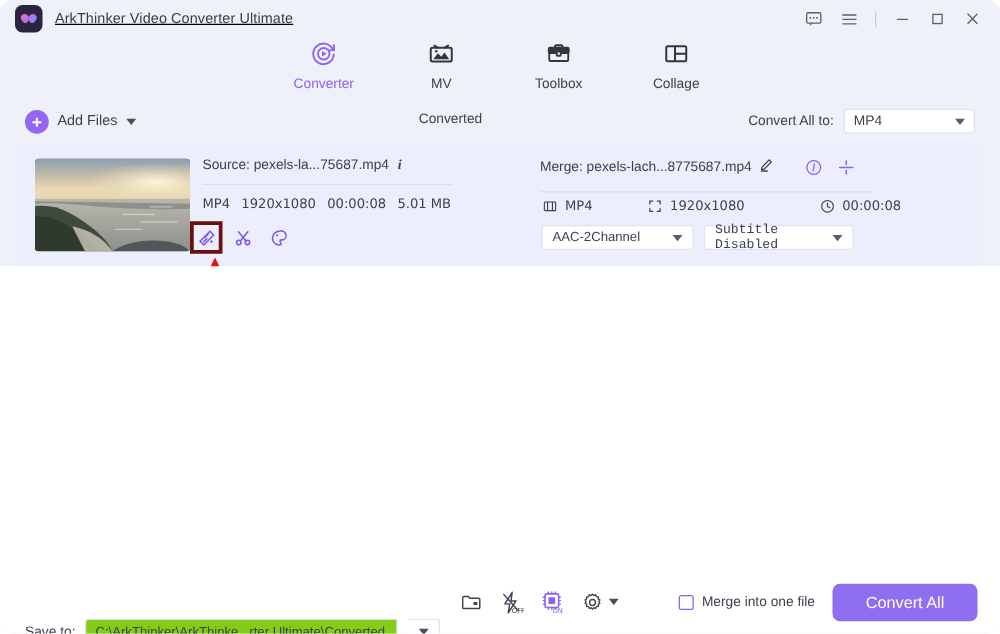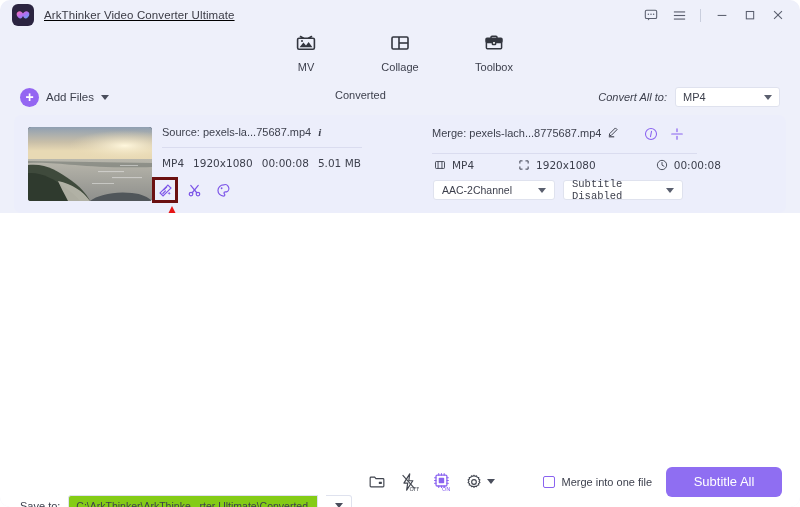--- a/index.html
+++ b/index.html
@@ -81,21 +81,21 @@
     position: absolute; left: 320px; top: 85px;
     display: flex; align-items: center; gap: 6px;
   }
   .segbtn {
     font-size: 11px; color: #3c3f4c; padding: 4px 15px; border-radius: 11px;
   }
   .segbtn.active { background: #e6e9f7; }
   .convall {
     margin-left: auto; display: flex; align-items: center; gap: 8px; margin-right: 20px;
   }
-  .convall .clabel { font-size: 11px; color: #3c3f4c; font-style: italic; }
+  .convall .clabel { font-size: 11px; color: #3c3f4c; }
   .sel-mp4 {
     width: 105px; height: 20px; background: #fff; border: 1px solid #dfe2ee;
     border-radius: 3px; display: flex; align-items: center;
     padding: 0 7px; font-size: 11px; color: #3c3f4c;
   }
   .sel-mp4 .caret { margin-left: auto; border-top-color: #5a5f6e; }
 
   
   .card {
     position: absolute; left: 14px; top: 115px; width: 772px; height: 98px;
@@ -244,51 +244,62 @@
       <div class="wbtn">
         <svg width="14" height="14" viewBox="0 0 16 16" stroke="#5a5f6e" stroke-width="1.2">
           <line x1="3.5" y1="3.5" x2="12.5" y2="12.5"></line>
           <line x1="12.5" y1="3.5" x2="3.5" y2="12.5"></line>
         </svg>
       </div>
     </div>
   </div>
 
   <div class="nav">
+    <div class="navitem active">
+      <span class="nicon">
+        <svg width="24" height="24" viewBox="0 0 24 24" fill="none" stroke="#8a63f0" stroke-width="1.5">
+          <path d="M19.5 9.2 A8.2 8.2 0 1 0 20 12.6" stroke-linecap="round"></path>
+          <path d="M16.2 9.3 L20.3 9.1 L19.9 5.1" stroke-linecap="round" stroke-linejoin="round"></path>
+          <circle cx="12" cy="12" r="4.6"></circle>
+          <path d="M10.6 9.9 L14.4 12 L10.6 14.1 Z" fill="#8a63f0" stroke="none"></path>
+        </svg>
+      </span>
+      <span class="nlabel">Converter</span>
+    </div>
     <div class="navitem">
       <span class="nicon">
         <svg width="24" height="24" viewBox="0 0 24 24" fill="none" stroke="#33363f" stroke-width="1.6">
           <path d="M6.5 5.5 L9.5 7.2 M17.5 5.5 L14.5 7.2" stroke-linecap="round"></path>
           <rect x="3.6" y="7.2" width="16.8" height="11" rx="1.4"></rect>
           <path d="M5.6 16.3 L9.4 11.6 L12 14.4 L14.6 11 L18.4 16.3 Z" fill="#33363f" stroke="none"></path>
           <circle cx="8" cy="10" r="1" fill="#33363f" stroke="none"></circle>
         </svg>
       </span>
       <span class="nlabel">MV</span>
     </div>
     <div class="navitem">
       <span class="nicon">
-        <svg width="24" height="24" viewBox="0 0 24 24" fill="none" stroke="#33363f" stroke-width="1.6">
-          <rect x="4" y="6" width="16" height="12" rx="1.2"></rect>
-          <line x1="11" y1="6" x2="11" y2="18"></line>
-          <line x1="11" y1="12" x2="20" y2="12"></line>
-        </svg>
-      </span>
-      <span class="nlabel">Collage</span>
-    </div>
-    <div class="navitem">
-      <span class="nicon">
         <svg width="24" height="24" viewBox="0 0 24 24" fill="none" stroke="#33363f" stroke-width="1.5">
           <path d="M9 7.2 V6.2 a1 1 0 0 1 1-1 h4 a1 1 0 0 1 1 1 v1"></path>
           <rect x="4" y="7.2" width="16" height="4.2" rx="1" fill="#33363f"></rect>
           <path d="M4.4 11.4 v5.4 a1 1 0 0 0 1 1 h13.2 a1 1 0 0 0 1-1 v-5.4"></path>
           <rect x="10.4" y="10.2" width="3.2" height="3.4" rx=".6" fill="#fff"></rect>
         </svg>
       </span>
       <span class="nlabel">Toolbox</span>
+    </div>
+    <div class="navitem">
+      <span class="nicon">
+        <svg width="24" height="24" viewBox="0 0 24 24" fill="none" stroke="#33363f" stroke-width="1.6">
+          <rect x="4" y="6" width="16" height="12" rx="1.2"></rect>
+          <line x1="11" y1="6" x2="11" y2="18"></line>
+          <line x1="11" y1="12" x2="20" y2="12"></line>
+        </svg>
+      </span>
+      <span class="nlabel">Collage</span>
     </div>
   </div>
 
   <div class="toolbar">
     <div class="addfiles">
       <span class="plus-circle">+</span>
       <span class="alabel">Add Files</span>
       <span class="caret"></span>
     </div>
     <div class="convall">
@@ -528,17 +539,17 @@
         </svg>
         <span class="caret"></span>
       </span>
     </div>
 
     <div class="rightbottom">
       <div class="mergewrap">
         <span class="chk"></span>
         <span class="mlabel">Merge into one file</span>
       </div>
-      <div class="convertall">Subtitle All</div>
+      <div class="convertall">Convert All</div>
     </div>
   </div>
 
 </div>
 
 </body></html>

